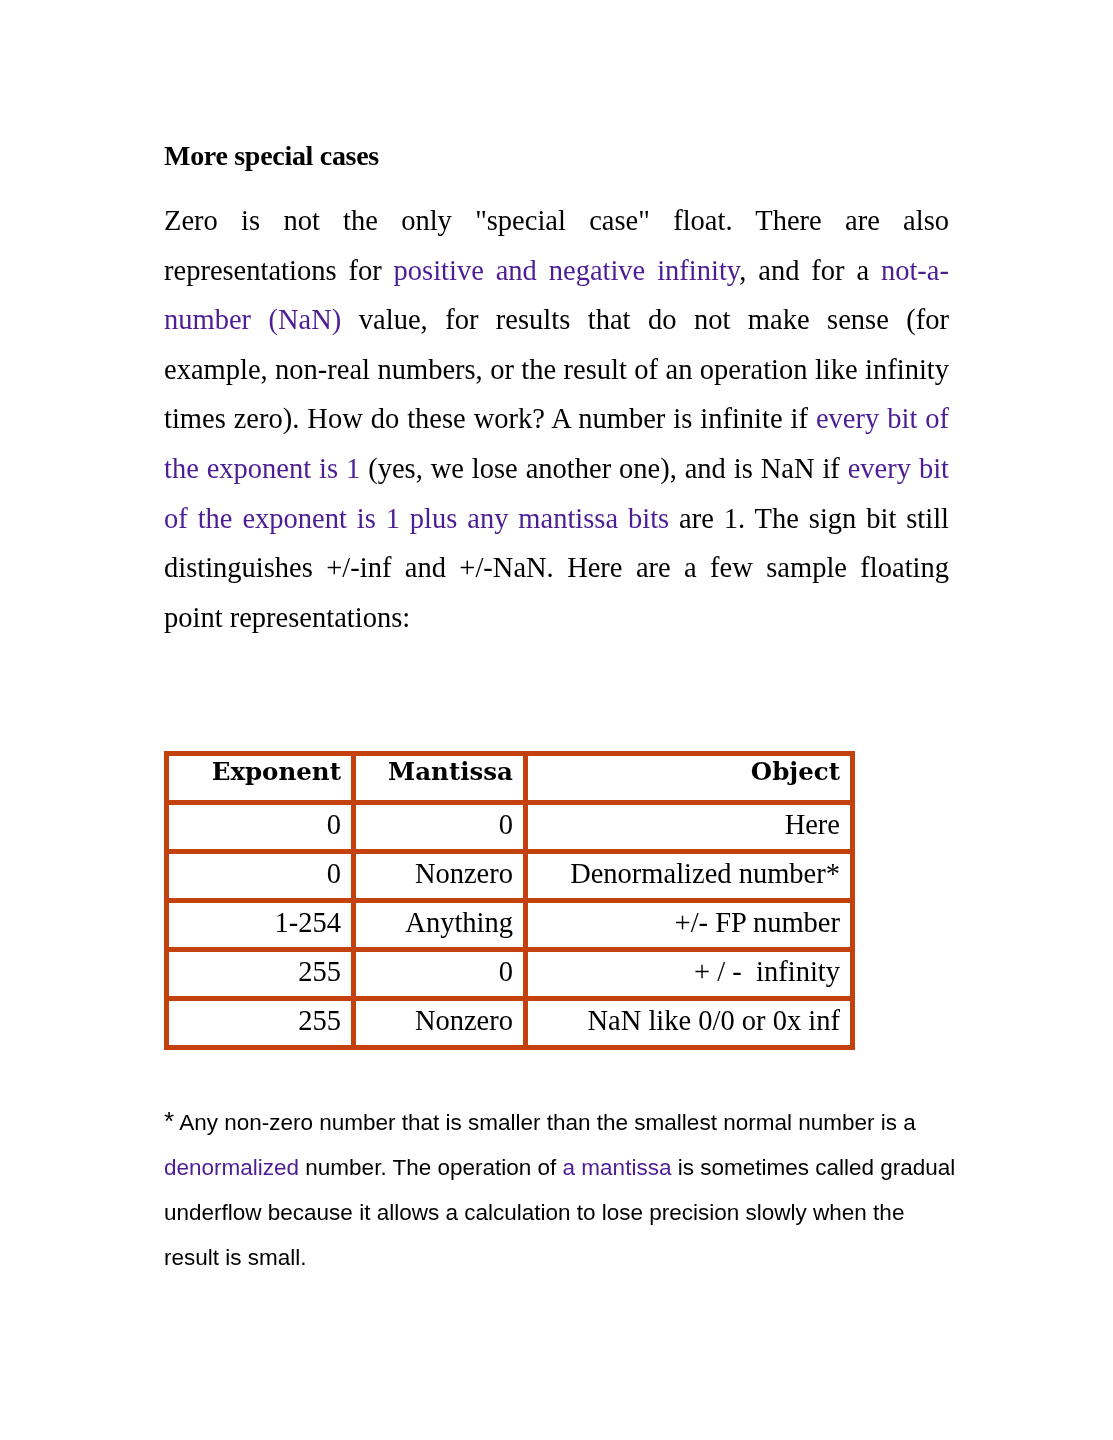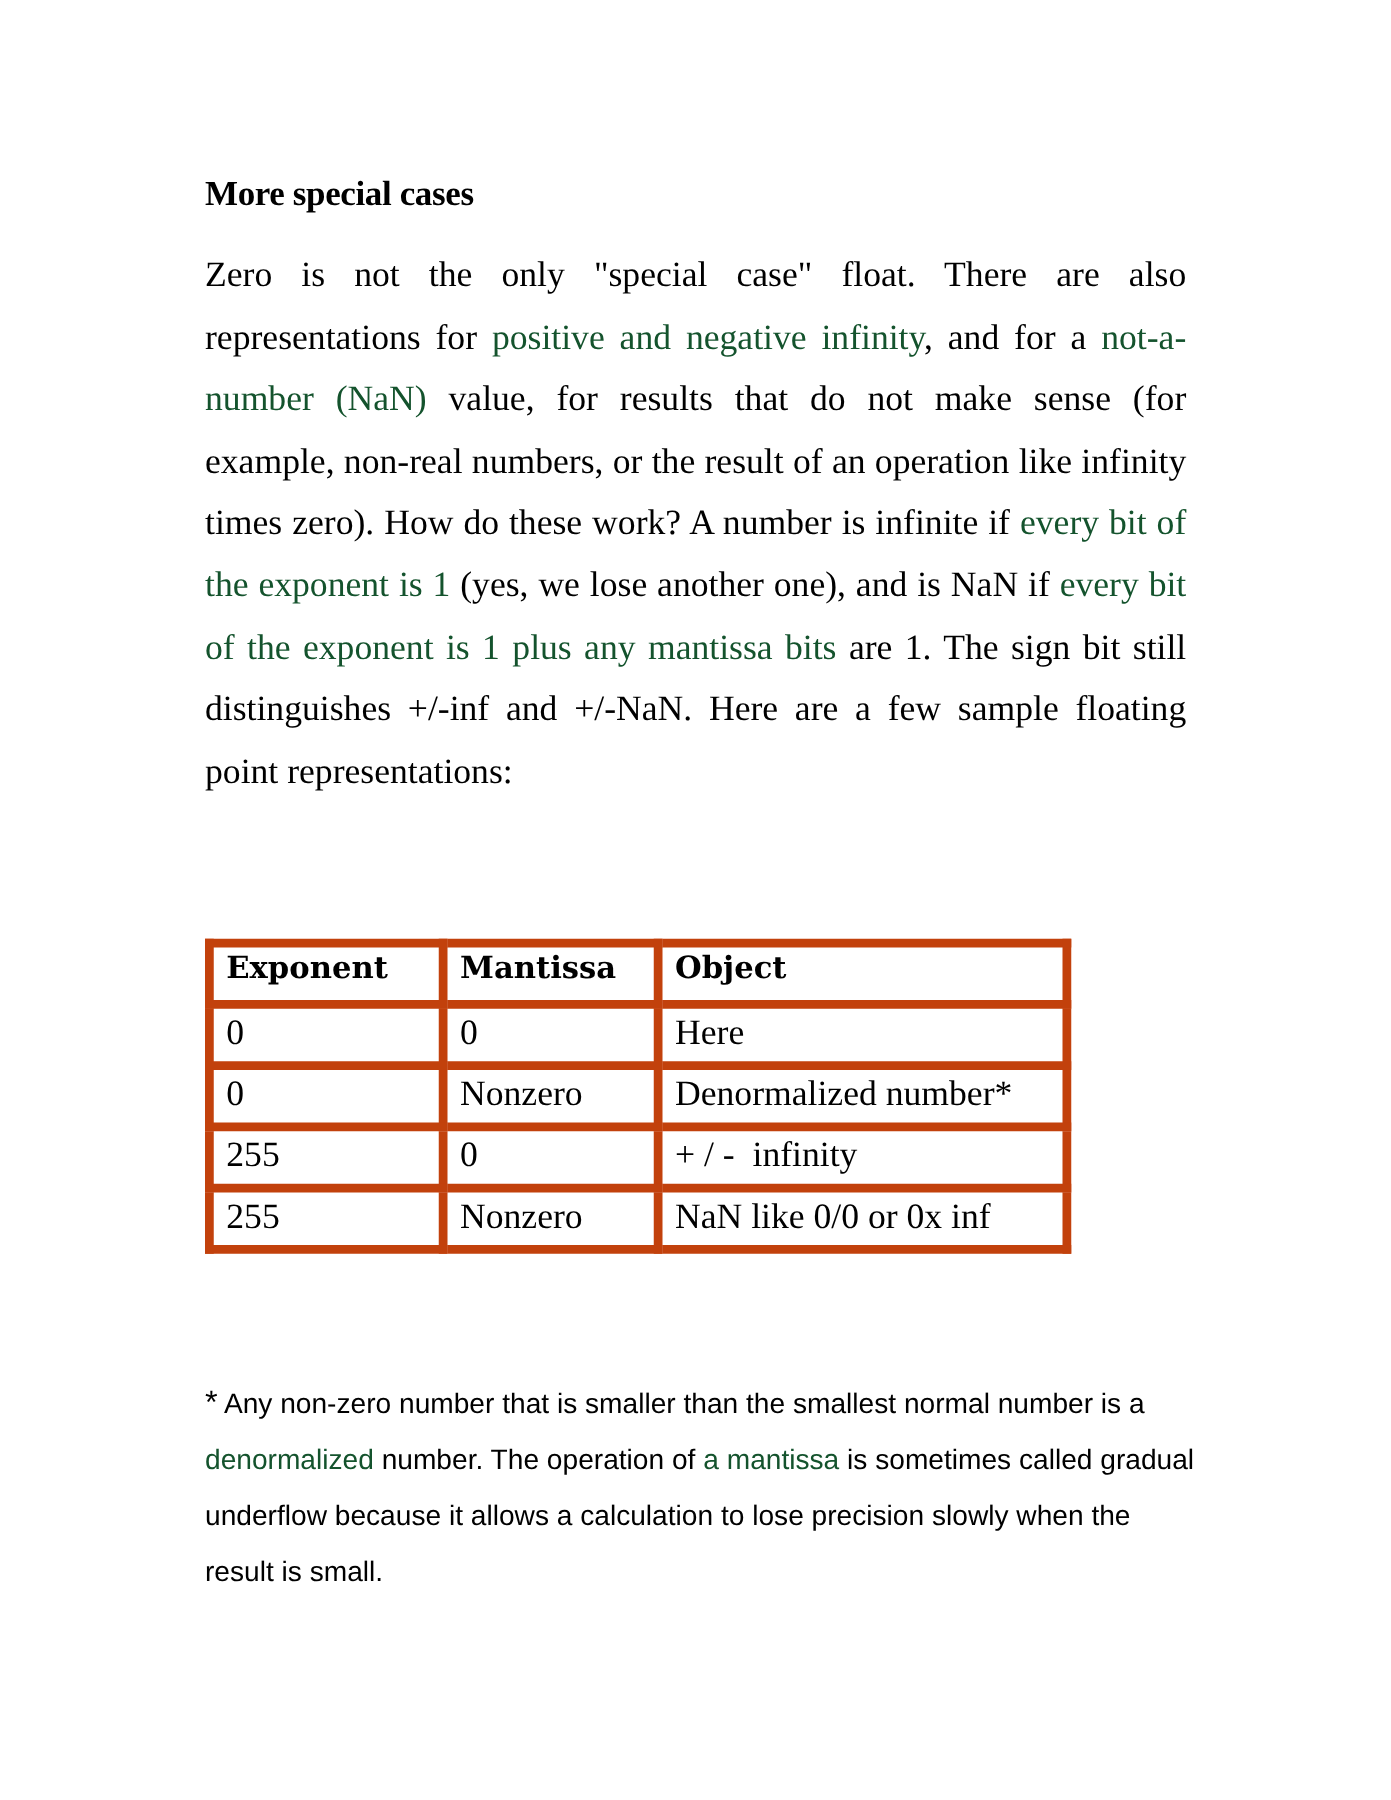--- a/index.html
+++ b/index.html
@@ -38,37 +38,37 @@
       top: 196px;
       width: 785px;
       margin: 0;
       font-family: "Liberation Serif", serif;
       font-size: 28.5px;
       line-height: 49.6px;
       text-align: justify;
       text-align-last: left;
     }
     .link {
-      color: #14532d;
+      color: #4c1d95;
       text-decoration: none;
     }
     table {
       position: absolute;
       left: 0;
       top: 751px;
       border-collapse: collapse;
       font-family: "Liberation Serif", serif;
       font-size: 28.5px;
     }
     td, th {
-      border: 7px solid #c2410c;
+      border: 5px solid #c2410c;
       height: 49px;
       padding: 0 10px;
       vertical-align: top;
-      text-align: left;
+      text-align: right;
       line-height: 34px;
       box-sizing: border-box;
     }
     th {
       font-weight: bold;
       font-family: "DejaVu Serif", serif;
       font-size: 24.5px;
       line-height: 32px;
       padding-top: 0px;
     }
@@ -113,20 +113,25 @@
         <td>0</td>
         <td>0</td>
         <td>Here</td>
       </tr>
       <tr>
         <td>0</td>
         <td>Nonzero</td>
         <td>Denormalized number*</td>
       </tr>
       <tr>
+        <td>1-254</td>
+        <td>Anything</td>
+        <td>+/- FP number</td>
+      </tr>
+      <tr>
         <td>255</td>
         <td>0</td>
         <td style="white-space: pre;">+ / -  infinity</td>
       </tr>
       <tr>
         <td>255</td>
         <td>Nonzero</td>
         <td>NaN like 0/0 or 0x inf</td>
       </tr>
     </tbody>

